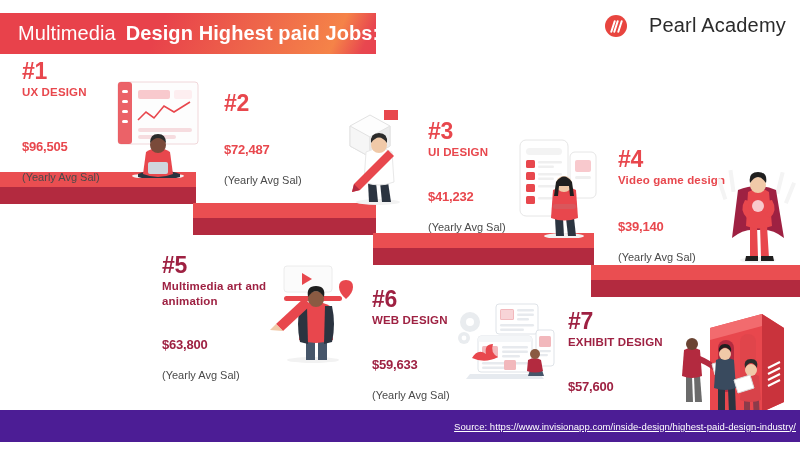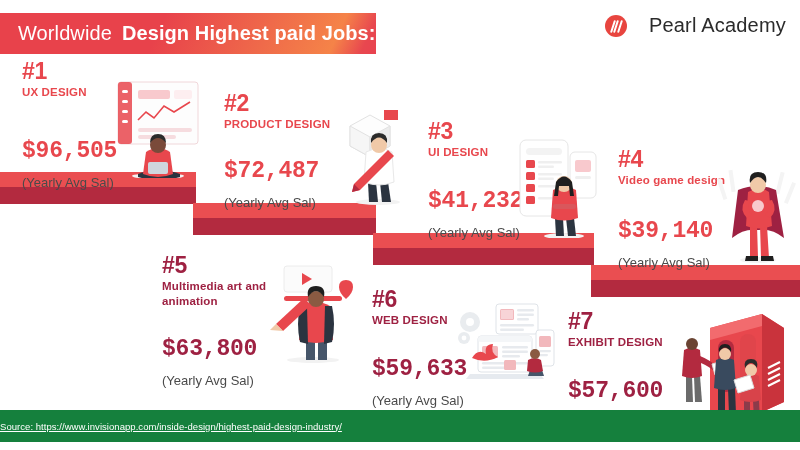--- a/index.html
+++ b/index.html
@@ -58,49 +58,49 @@
   .rank {
     font-weight: bold; font-size: 23px; line-height: 1.02;
     letter-spacing: -.3px;
   }
   .jobname {
     font-weight: bold; font-size: 11.5px; line-height: 1.25;
     margin-top: 2px; letter-spacing: .15px;
   }
   .jobname.upper { text-transform: uppercase; }
   .salary {
-    font-weight: bold; font-size: 23px; letter-spacing: -.2px; line-height: 1; font-family: Liberation Mono, monospace;
-  }
-  .note { font-size: 13px; margin-top: 13px; line-height: 1; }
+    font-weight: bold; font-size: 13px; letter-spacing: -.2px; line-height: 1;
+  }
+  .note { font-size: 11px; margin-top: 19px; line-height: 1; }
 
   .tone-bright .rank, .tone-bright .jobname, .tone-bright .salary { color: #e8474d; }
   .tone-bright .note { color: #4a4a4a; }
   .tone-deep .rank, .tone-deep .jobname, .tone-deep .salary { color: #9e2142; }
   .tone-deep .note { color: #4a4a4a; }
 
   
   .footer {
     position: absolute; left: 0; bottom: 8px; width: 800px; height: 32px;
-    background: #15803d; z-index: 8;
-    display: flex; align-items: center; justify-content: flex-start;
-    padding-right: 18px;
+    background: #4c1d95; z-index: 8;
+    display: flex; align-items: center; justify-content: flex-end;
+    padding-right: 4px;
   }
   .footer a, .footer .src {
     color: #ffffff; font-size: 9.5px; text-decoration: underline;
     letter-spacing: .05px; white-space: nowrap;
   }
 
   
   .illo { position: absolute; z-index: 5; }
 </style>
 </head>
 <body>
 
 <div class="title-banner">
-  <span class="t1">Worldwide</span>
+  <span class="t1">Multimedia</span>
   <span class="t2">Design Highest paid Jobs:</span>
 </div>
 
 <div class="logo">
   <span class="logo-mark">
     <i></i>
       <i></i>
       <i></i>
   </span>
   <span class="logo-text">Pearl Academy</span>
@@ -145,21 +145,20 @@
     <path d="M10 40 q20 -8 42 0 l0 3 q-21 6 -42 0z" fill="#2b3440"></path>
     <path d="M18 18 q12 -8 24 0 l3 22 q-15 6 -30 0z" fill="#e8474d"></path>
     <circle cx="30" cy="11" r="8" fill="#7a4a3a"></circle>
     <path d="M22 9 q8 -10 16 0 q0 -9 -8 -9 q-8 0 -8 9z" fill="#2b2b2b"></path>
     <rect x="20" y="28" width="20" height="12" rx="2" fill="#cfd6de"></rect>
   </g>
 </svg>
 
 <div class="job tone-bright" style="left:224px; top:92px; width:150px;">
   <div class="rank">#2</div>
-  <div class="jobname upper">PRODUCT DESIGN</div>
   <div style="height:28px"></div>
   <div class="salary">$72,487</div>
   <div class="note">(Yearly Avg Sal)</div>
 </div>
 <svg class="illo" style="left:330px; top:100px;" width="90" height="108" viewBox="0 0 90 108">
   <g>
     <path d="M20 26 l20 -11 l20 11 l0 20 l-20 11 l-20 -11z" fill="#fdfdfd" stroke="#e2e2e2"></path>
     <path d="M20 26 l20 11 l0 20 l-20 -11z" fill="#f6f6f6" stroke="#e2e2e2"></path>
     <path d="M60 26 l-20 11 l0 20 l20 -11z" fill="#ececec" stroke="#e2e2e2"></path>
     <rect x="54" y="10" width="14" height="10" fill="#e8474d"></rect>

